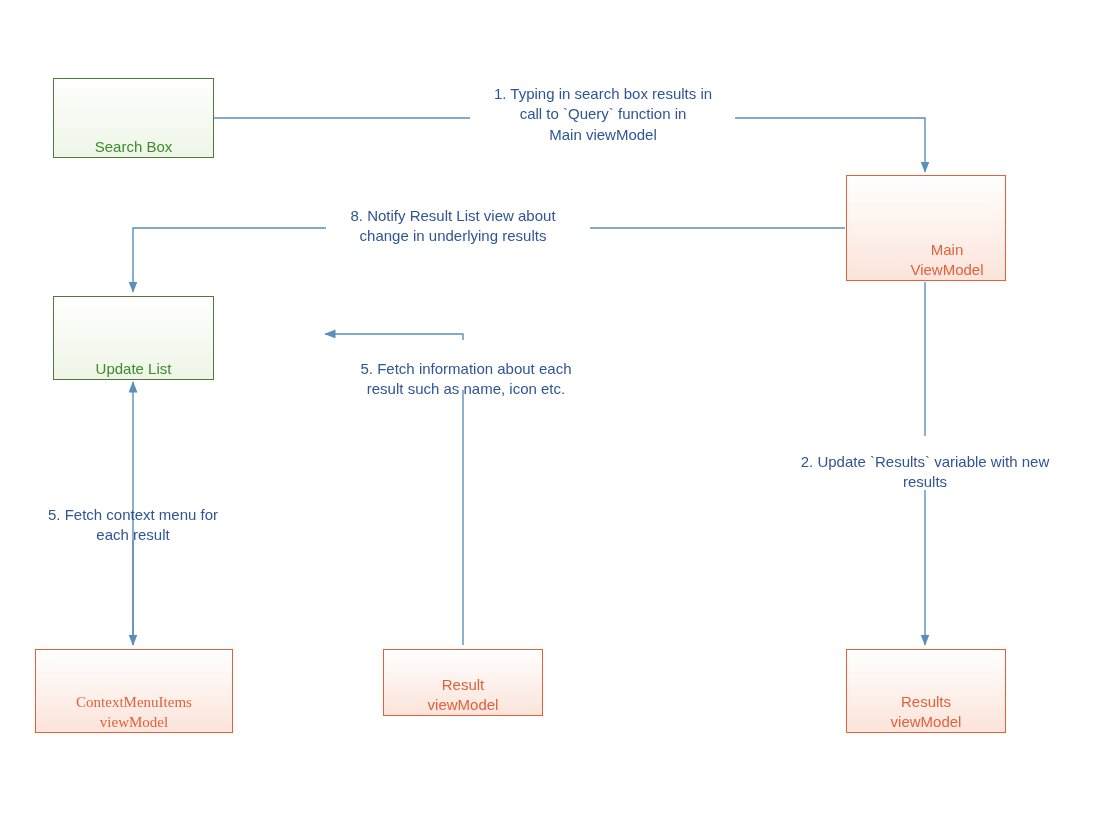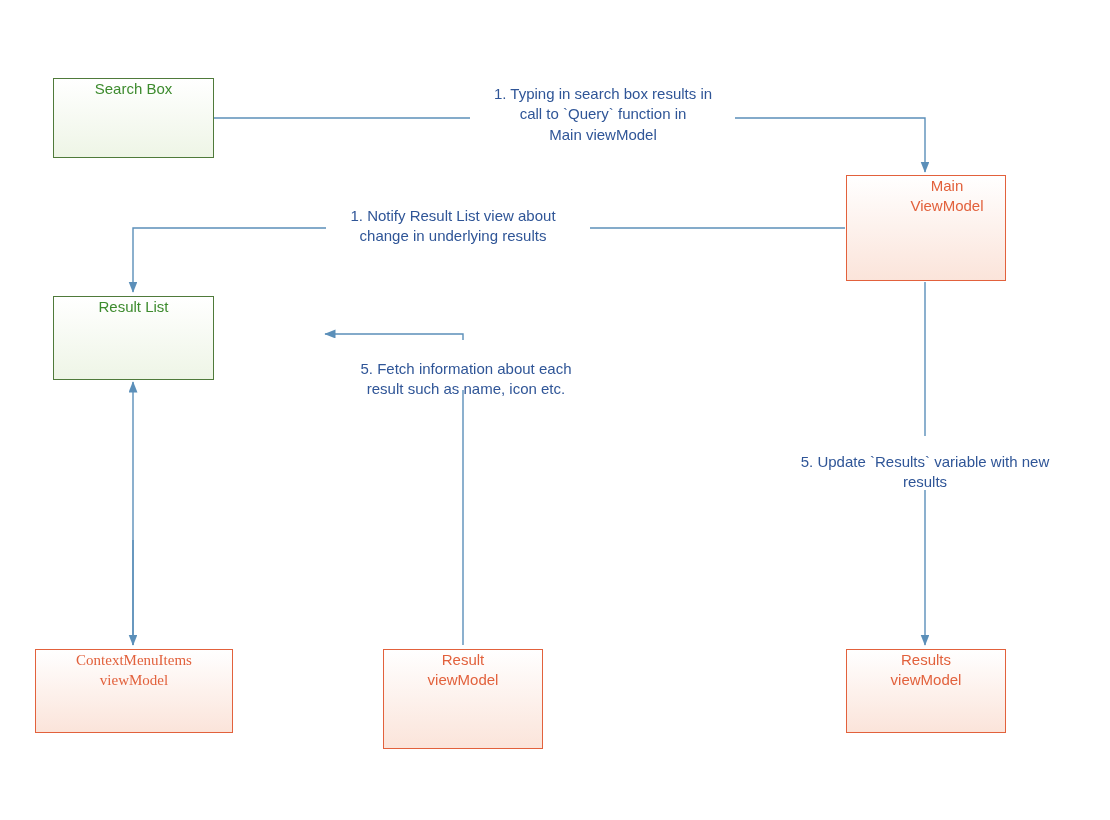--- a/index.html
+++ b/index.html
@@ -14,21 +14,21 @@
     position: relative;
     width: 1110px;
     height: 820px;
     background: #ffffff;
     overflow: hidden;
   }
   .node {
     position: absolute;
     box-sizing: border-box;
     display: flex;
-    align-items: flex-start;
+    align-items: flex-end;
     justify-content: center;
     text-align: center;
     font-size: 15px;
     line-height: 1.35;
     white-space: pre-line;
   }
   .node-green {
     border: 1px solid #4f7a3a;
     color: #3d8b2e;
     background: linear-gradient(to bottom, #ffffff 0%, #eef5e6 100%);
@@ -101,45 +101,47 @@
   <div class="node node-green" style="left:53px; top:78px; width:161px; height:80px;">
     <span>Search Box</span>
   </div>
 
   <div class="node node-orange" style="left:846px; top:175px; width:160px; height:106px;padding-left:42px;">
     <span>Main
 ViewModel</span>
   </div>
 
   <div class="node node-green" style="left:53px; top:296px; width:161px; height:84px;">
-    <span>Result List</span>
+    <span>Update List</span>
   </div>
 
   <div class="node node-orange" style="left:35px; top:649px; width:198px; height:84px;font-family:Liberation Serif, serif;">
     <span>ContextMenuItems
 viewModel</span>
   </div>
 
-  <div class="node node-orange" style="left:383px; top:649px; width:160px; height:100px;">
+  <div class="node node-orange" style="left:383px; top:649px; width:160px; height:67px;">
     <span>Result
 viewModel</span>
   </div>
 
   <div class="node node-orange" style="left:846px; top:649px; width:160px; height:84px;">
     <span>Results
 viewModel</span>
   </div>
 
   <div class="label" style="left:455px; top:70px; width:296px;">1. Typing in search box results in
 call to `Query` function in
 Main viewModel</div>
 
-  <div class="label" style="left:760px; top:438px; width:330px;">5. Update `Results` variable with new
+  <div class="label" style="left:760px; top:438px; width:330px;">2. Update `Results` variable with new
 results</div>
 
-  <div class="label" style="left:318px; top:192px; width:270px;">1. Notify Result List view about
+  <div class="label" style="left:318px; top:192px; width:270px;">8. Notify Result List view about
 change in underlying results</div>
 
   <div class="label" style="left:330px; top:345px; width:272px;">5. Fetch information about each
 result such as name, icon etc.</div>
 
+  <div class="label" style="left:15px; top:491px; width:236px;">5. Fetch context menu for
+each result</div>
 
 </div>
 
 </body></html>

